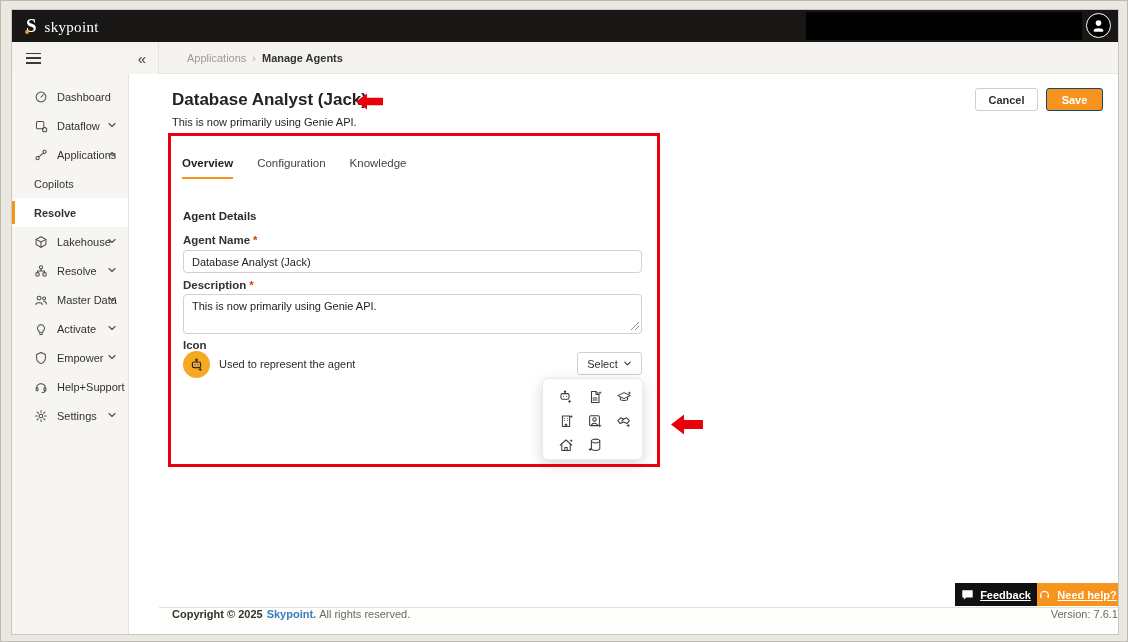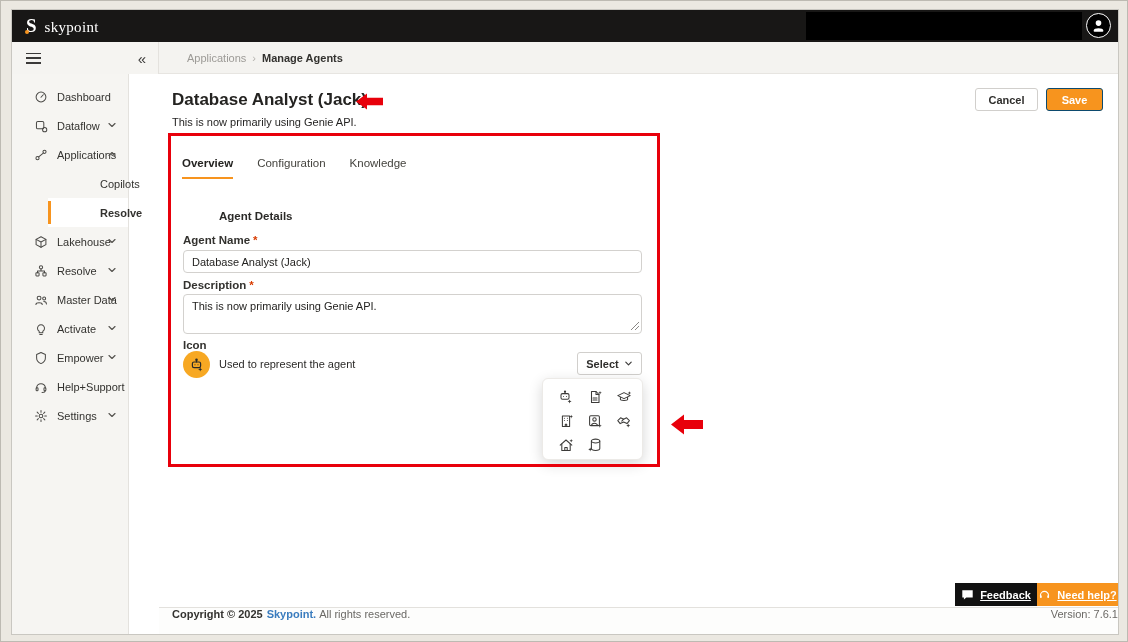--- a/index.html
+++ b/index.html
@@ -25,49 +25,49 @@
   .crumb-parent { color:#9c9a96; }
   .crumb-sep { color:#b5b3af; margin:0 6px; }
   .crumb-current { color:#33322f; font-weight:bold; }
 
   
   .sidebar { position:absolute; left:0; top:64px; bottom:0; width:117px; background:#f6f5f2; border-right:1px solid #e4e2de; padding-top:8px; }
   .s-item { position:relative; height:29px; display:flex; align-items:center; padding-left:22px; font-size:11px; color:#33322f; cursor:pointer; }
   .s-item .s-ic { width:14px; height:14px; margin-right:9px; color:#4a4946; flex:0 0 auto; display:flex; }
   .s-item .s-lbl { white-space:nowrap; }
   .s-item .chev { position:absolute; right:11px; top:9px; width:10px; height:10px; color:#55534f; display:flex; }
-  .s-item.child { padding-left:52px;margin-left:36px; }
+  .s-item.child { padding-left:22px; }
   .s-item.active { background:#fff; font-weight:bold; }
   .s-item.active::before { content:""; position:absolute; left:0; top:3px; bottom:3px; width:3px; background:#F7941E; }
   svg.ic { width:100%; height:100%; fill:none; stroke:currentColor; stroke-width:1.15; stroke-linecap:round; stroke-linejoin:round; }
 
   
   .main { position:absolute; left:147px; top:64px; right:0; bottom:27px; background:#fff; }
   .page-title { position:absolute; left:13px; top:16px; font-size:17px; font-weight:bold; color:#242321; }
   .subtitle { position:absolute; left:13px; top:42px; font-size:11px; color:#201f1e; }
   .btn { position:absolute; height:23px; border-radius:3px; font-size:11px; font-weight:bold; display:flex; align-items:center; justify-content:center; cursor:pointer; }
   .btn-cancel { left:816px; top:14px; width:63px; background:#fff; border:1px solid #d1cfcc; color:#2f2e2c; }
   .btn-save { left:887px; top:14px; width:57px; background:#F7941E; border:1px solid #0c4a6e; color:#fff; }
 
   .tabs { position:absolute; left:23px; top:83px; display:flex; gap:24px; font-size:11.5px; }
   .tab { padding-bottom:8px; color:#45443f; cursor:pointer; }
   .tab.active { color:#242321; font-weight:bold; border-bottom:2.5px solid #F7941E; }
 
-  .sec-title { position:absolute; left:24px; top:136px; font-size:11.5px; font-weight:bold; color:#2b2a28;margin-left:36px; }
+  .sec-title { position:absolute; left:24px; top:136px; font-size:11.5px; font-weight:bold; color:#2b2a28; }
   .fld-label { position:absolute; left:24px; font-size:11.5px; font-weight:bold; color:#33322f; }
   .req { color:#D83B01; margin-left:3px; font-weight:bold; }
   .txt-input { position:absolute; left:24px; width:459px; height:23px; border:1px solid #d3d1ce; border-radius:4px; font-family:"Liberation Sans",sans-serif; font-size:11px; color:#242321; padding:0 8px; background:#fff; }
   .txt-area-wrap { position:absolute; left:24px; top:220px; width:459px; height:40px; }
   .txt-area { width:459px; height:40px; border:1px solid #d3d1ce; border-radius:4px; font-family:"Liberation Sans",sans-serif; font-size:11px; color:#242321; padding:5px 8px; resize:none; }
   .grip { position:absolute; right:3px; bottom:4px; width:8px; height:8px; pointer-events:none;
           background:linear-gradient(135deg, transparent 46%, #8a8886 46%, #8a8886 54%, transparent 54%, transparent 70%, #8a8886 70%, #8a8886 78%, transparent 78%); }
 
   .icon-avatar { position:absolute; left:24px; top:277px; width:27px; height:27px; border-radius:50%; background:#F7A823; display:flex; align-items:center; justify-content:center; color:#2b2a28; }
   .icon-help { position:absolute; left:60px; top:284px; font-size:11px; color:#2b2a28; }
-  .btn-select { position:absolute; left:418px; top:278px; width:65px; height:23px; background:#fff; border:1px solid #d1cfcc; border-radius:3px; font-size:11px; font-weight:bold; color:#2f2e2c; display:flex; align-items:center; justify-content:center; gap:5px; cursor:pointer; }
+  .btn-select { position:absolute; left:418px; top:278px; width:65px; height:23px; background:#fff; border:1px solid #d1cfcc; border-radius:3px; font-size:11px; font-weight:normal; color:#2f2e2c; display:flex; align-items:center; justify-content:center; gap:5px; cursor:pointer; }
   .btn-select .chev { width:9px; height:9px; display:flex; color:#3b3a39; }
 
   .popup { position:absolute; left:383px; top:304px; width:101px; height:82px; background:#fff; border:1px solid #eceae7; border-radius:6px; box-shadow:0 4px 14px rgba(0,0,0,.16); padding:10px 0 0 15px; display:flex; flex-wrap:wrap; gap:8px 13px; align-content:flex-start; }
   .pick { width:16px; height:16px; color:#3c3b39; cursor:pointer; display:flex; }
   .pick svg { width:16px; height:16px; fill:none; stroke:currentColor; stroke-width:1.05; stroke-linecap:round; stroke-linejoin:round; }
   .pick .sp { fill:currentColor; stroke:none; }
 
   
   .anno-box { position:absolute; left:9px; top:59px; width:492px; height:334px; border:3px solid #E8000B; pointer-events:none; }
   .anno-arrow { position:absolute; pointer-events:none; }

